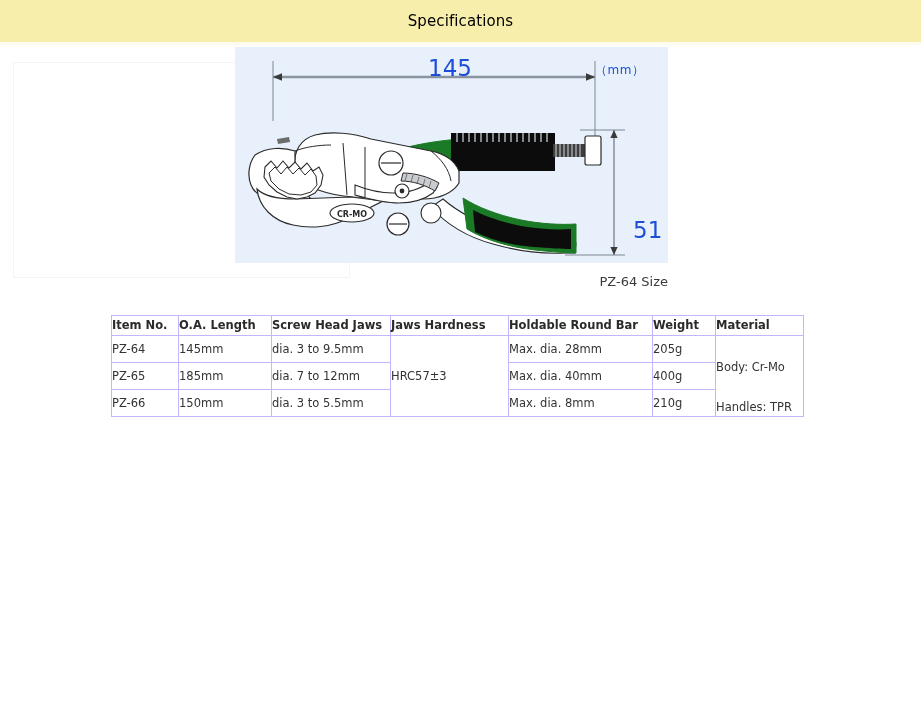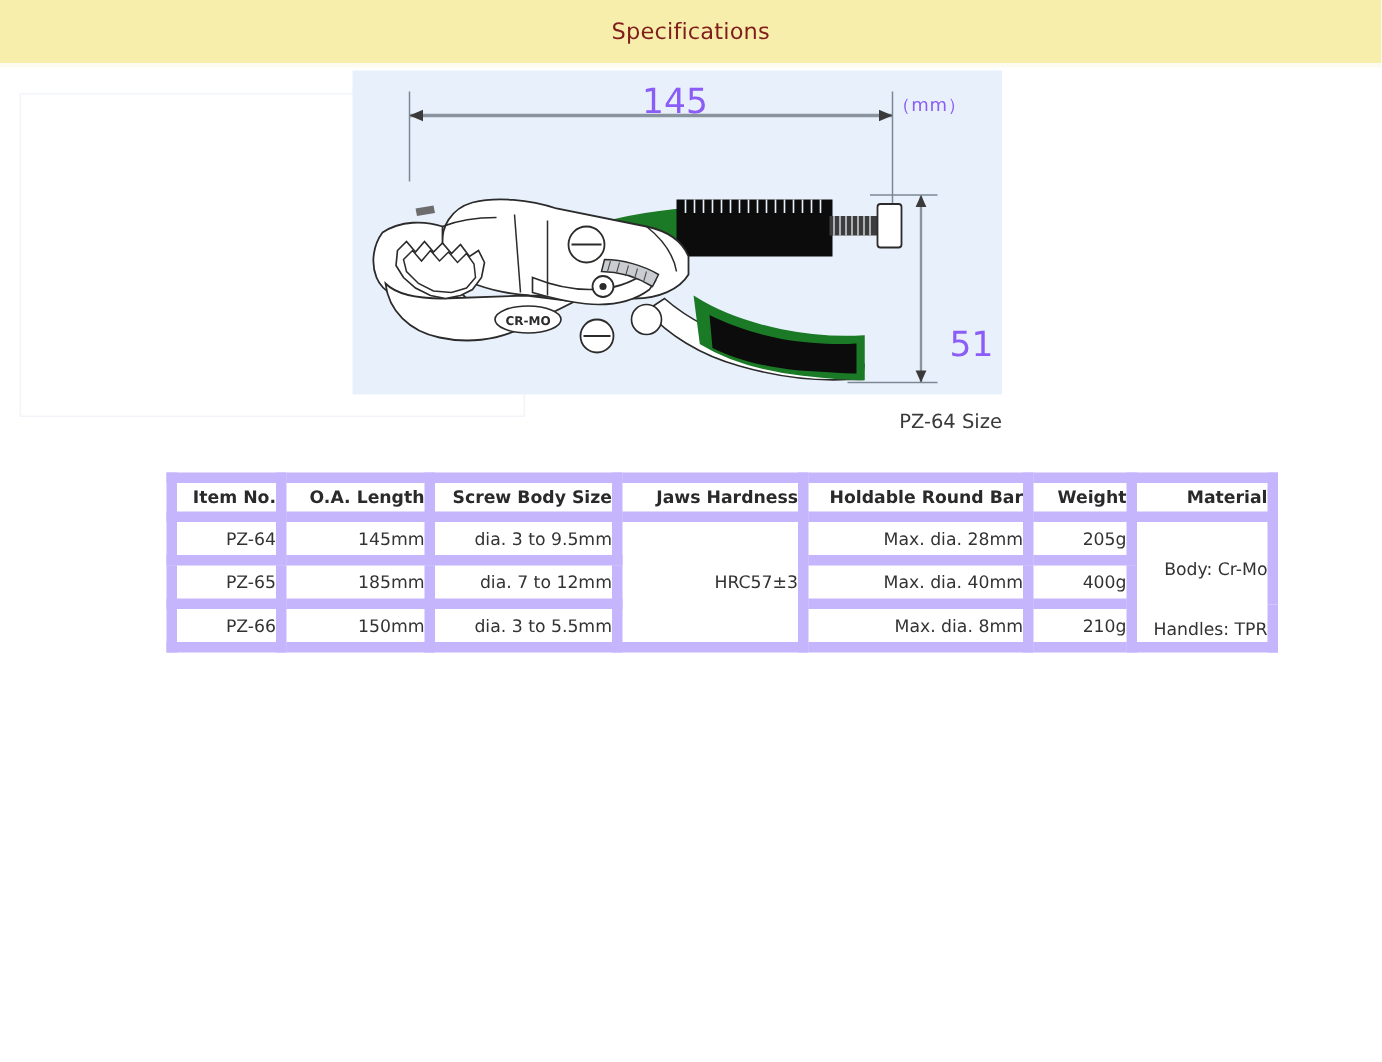--- a/index.html
+++ b/index.html
@@ -27,21 +27,21 @@
     box-sizing: border-box;
   }
   .header-title {
     position: absolute;
     left: 0; top: 0;
     width: 921px;
     height: 42px;
     line-height: 42px;
     text-align: center;
     font-size: 15px;
-    color: #7f1d1d;
+    color: #000000;
     letter-spacing: .1px;
   }
   .header-underline {
     position: absolute;
     left: 0; top: 42px;
     width: 921px;
     height: 3px;
     background: #fdfbef;
   }
 
@@ -60,21 +60,21 @@
     position: absolute;
     left: 235px; top: 47px;
     width: 433px; height: 216px;
     background: #e8f1fb;
     overflow: hidden;
   }
   .drawing-svg { position: absolute; left: 0; top: 0; }
 
   .dim-label {
     position: absolute;
-    color: #8b5cf6;
+    color: #1d4ed8;
     font-family: "DejaVu Sans", "Liberation Sans", sans-serif;
   }
   .dim-145 {
     left: 175px; top: 8px;
     width: 80px; text-align: center;
     font-size: 23px;
   }
   .dim-unit {
     left: 360px; top: 15px;
     font-size: 12px;
@@ -98,22 +98,22 @@
 
   
   .spec-table {
     position: absolute;
     left: 111px; top: 315px;
     border-collapse: collapse;
     font-size: 11.5px;
     color: #333;
   }
   .spec-table th, .spec-table td {
-    border: 7px solid #c4b5fd;
-    text-align: right;
+    border: 1px solid #c4b5fd;
+    text-align: left;
     padding: 0;
     height: 17px;
     line-height: 17px;
     font-weight: normal;
     white-space: nowrap;
   }
   .spec-table thead th {
     font-weight: bold;
     height: 19px;
     line-height: 19px;
@@ -276,21 +276,21 @@
   <div class="dim-label dim-51">51</div>
 </div>
 
 <div class="panel-caption">PZ-64 Size</div>
 
 <table class="spec-table">
   <thead>
     <tr>
       <th class="c-item">Item No.</th>
       <th class="c-length">O.A. Length</th>
-      <th class="c-screw">Screw Body Size</th>
+      <th class="c-screw">Screw Head Jaws</th>
       <th class="c-jaws">Jaws Hardness</th>
       <th class="c-bar">Holdable Round Bar</th>
       <th class="c-weight">Weight</th>
       <th class="c-mat">Material</th>
     </tr>
   </thead>
   <tbody>
     <tr>
       <td>PZ-64</td>
       <td>145mm</td>

